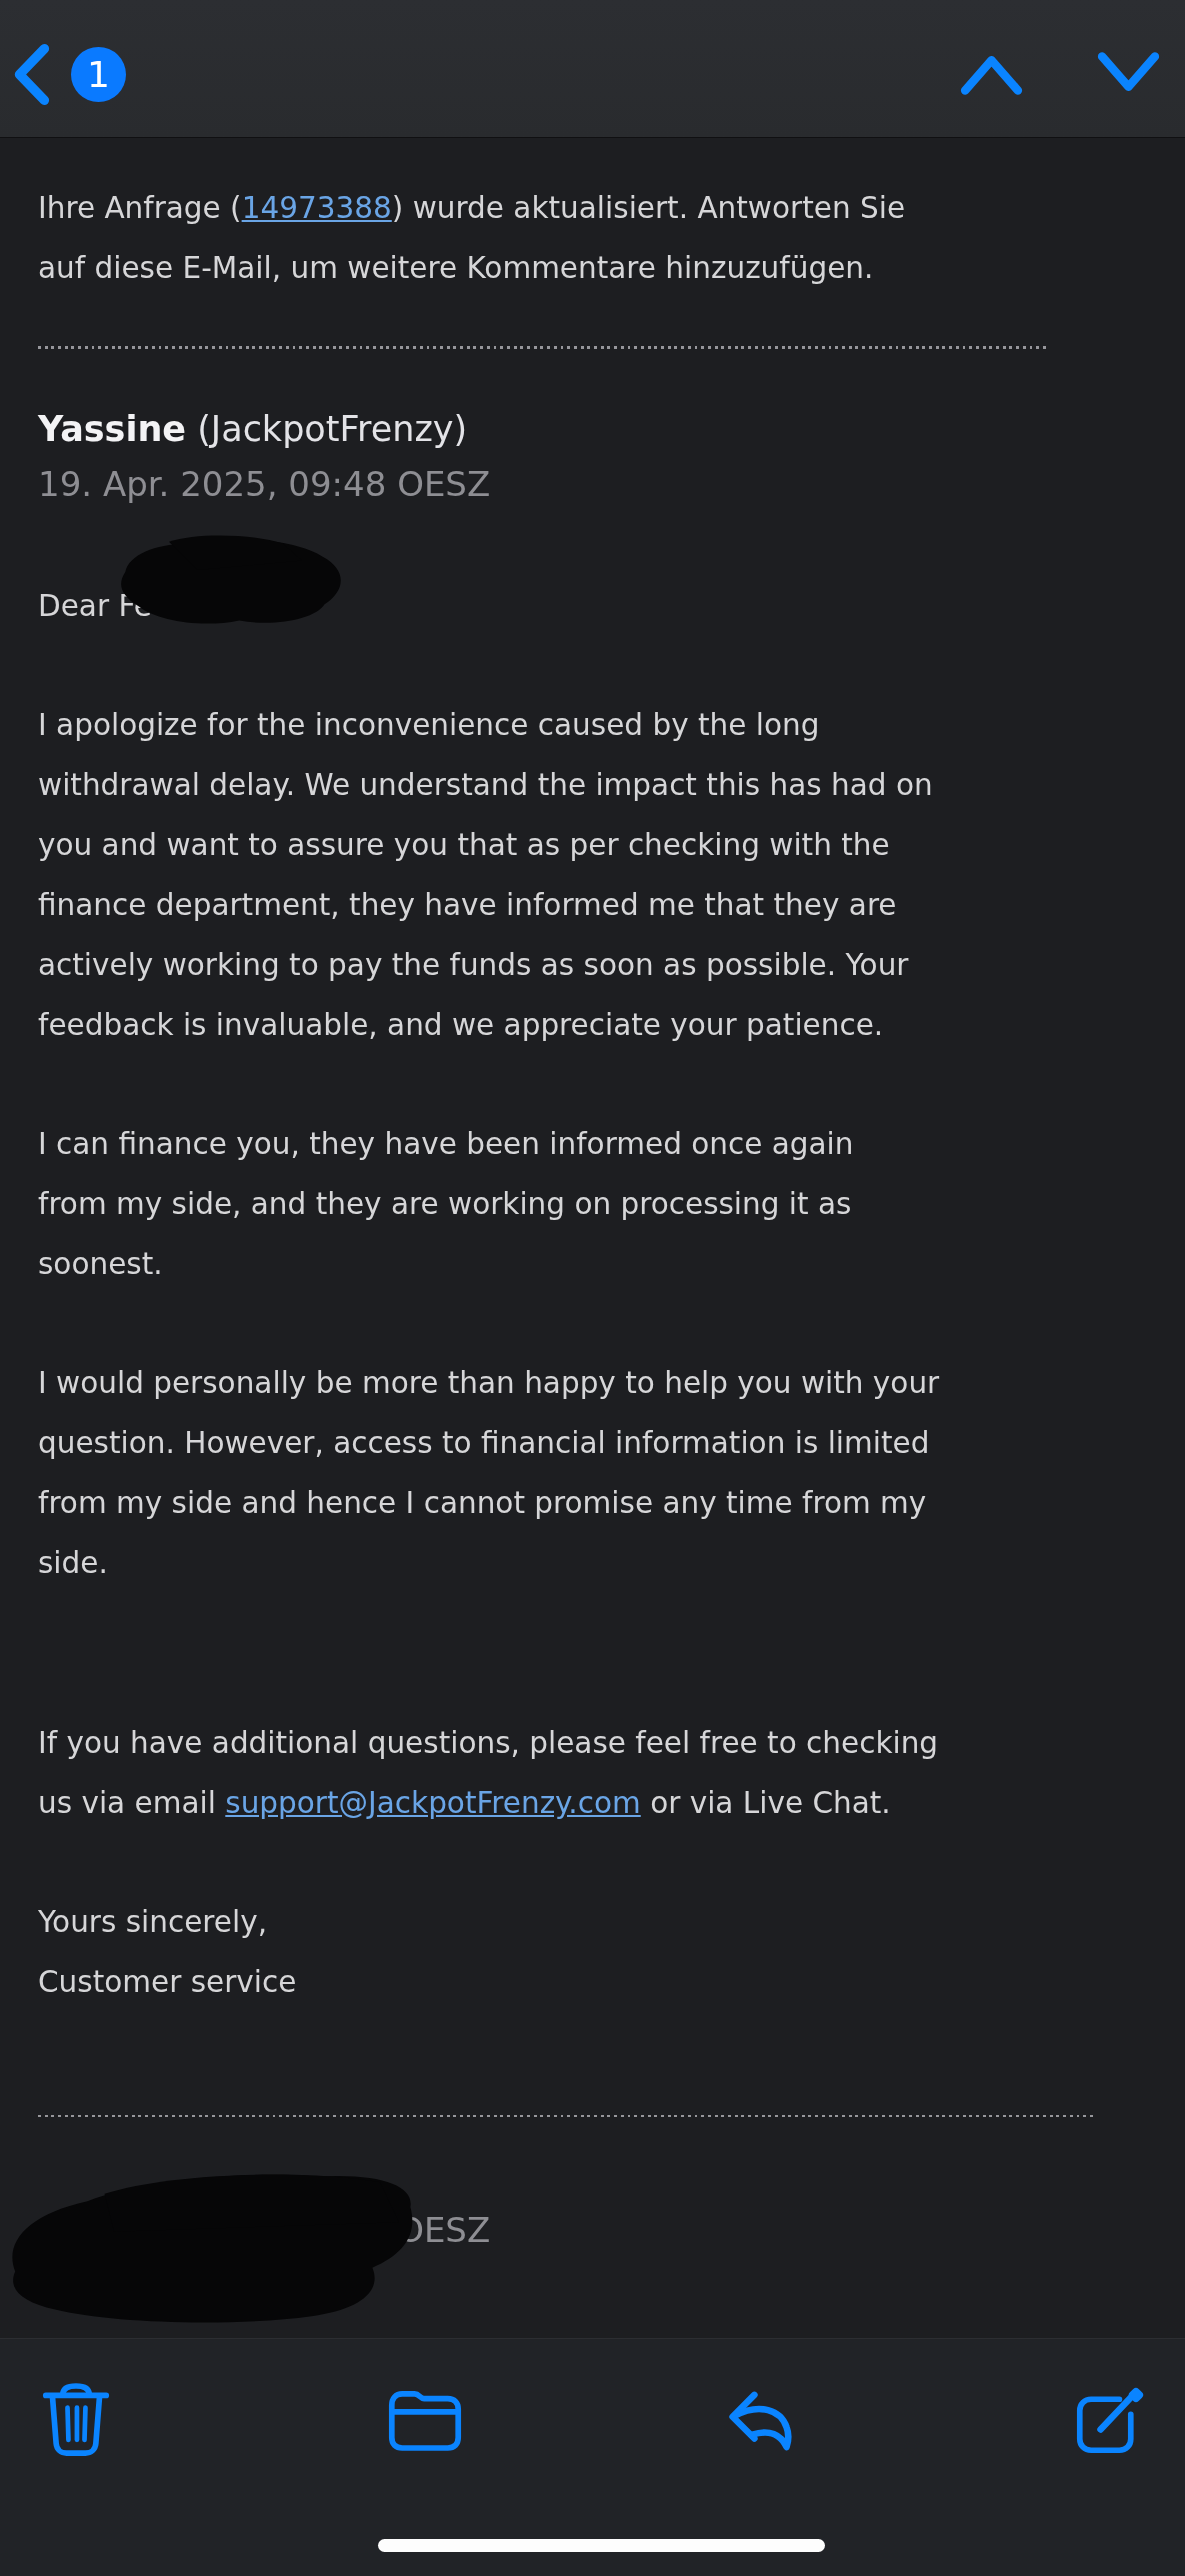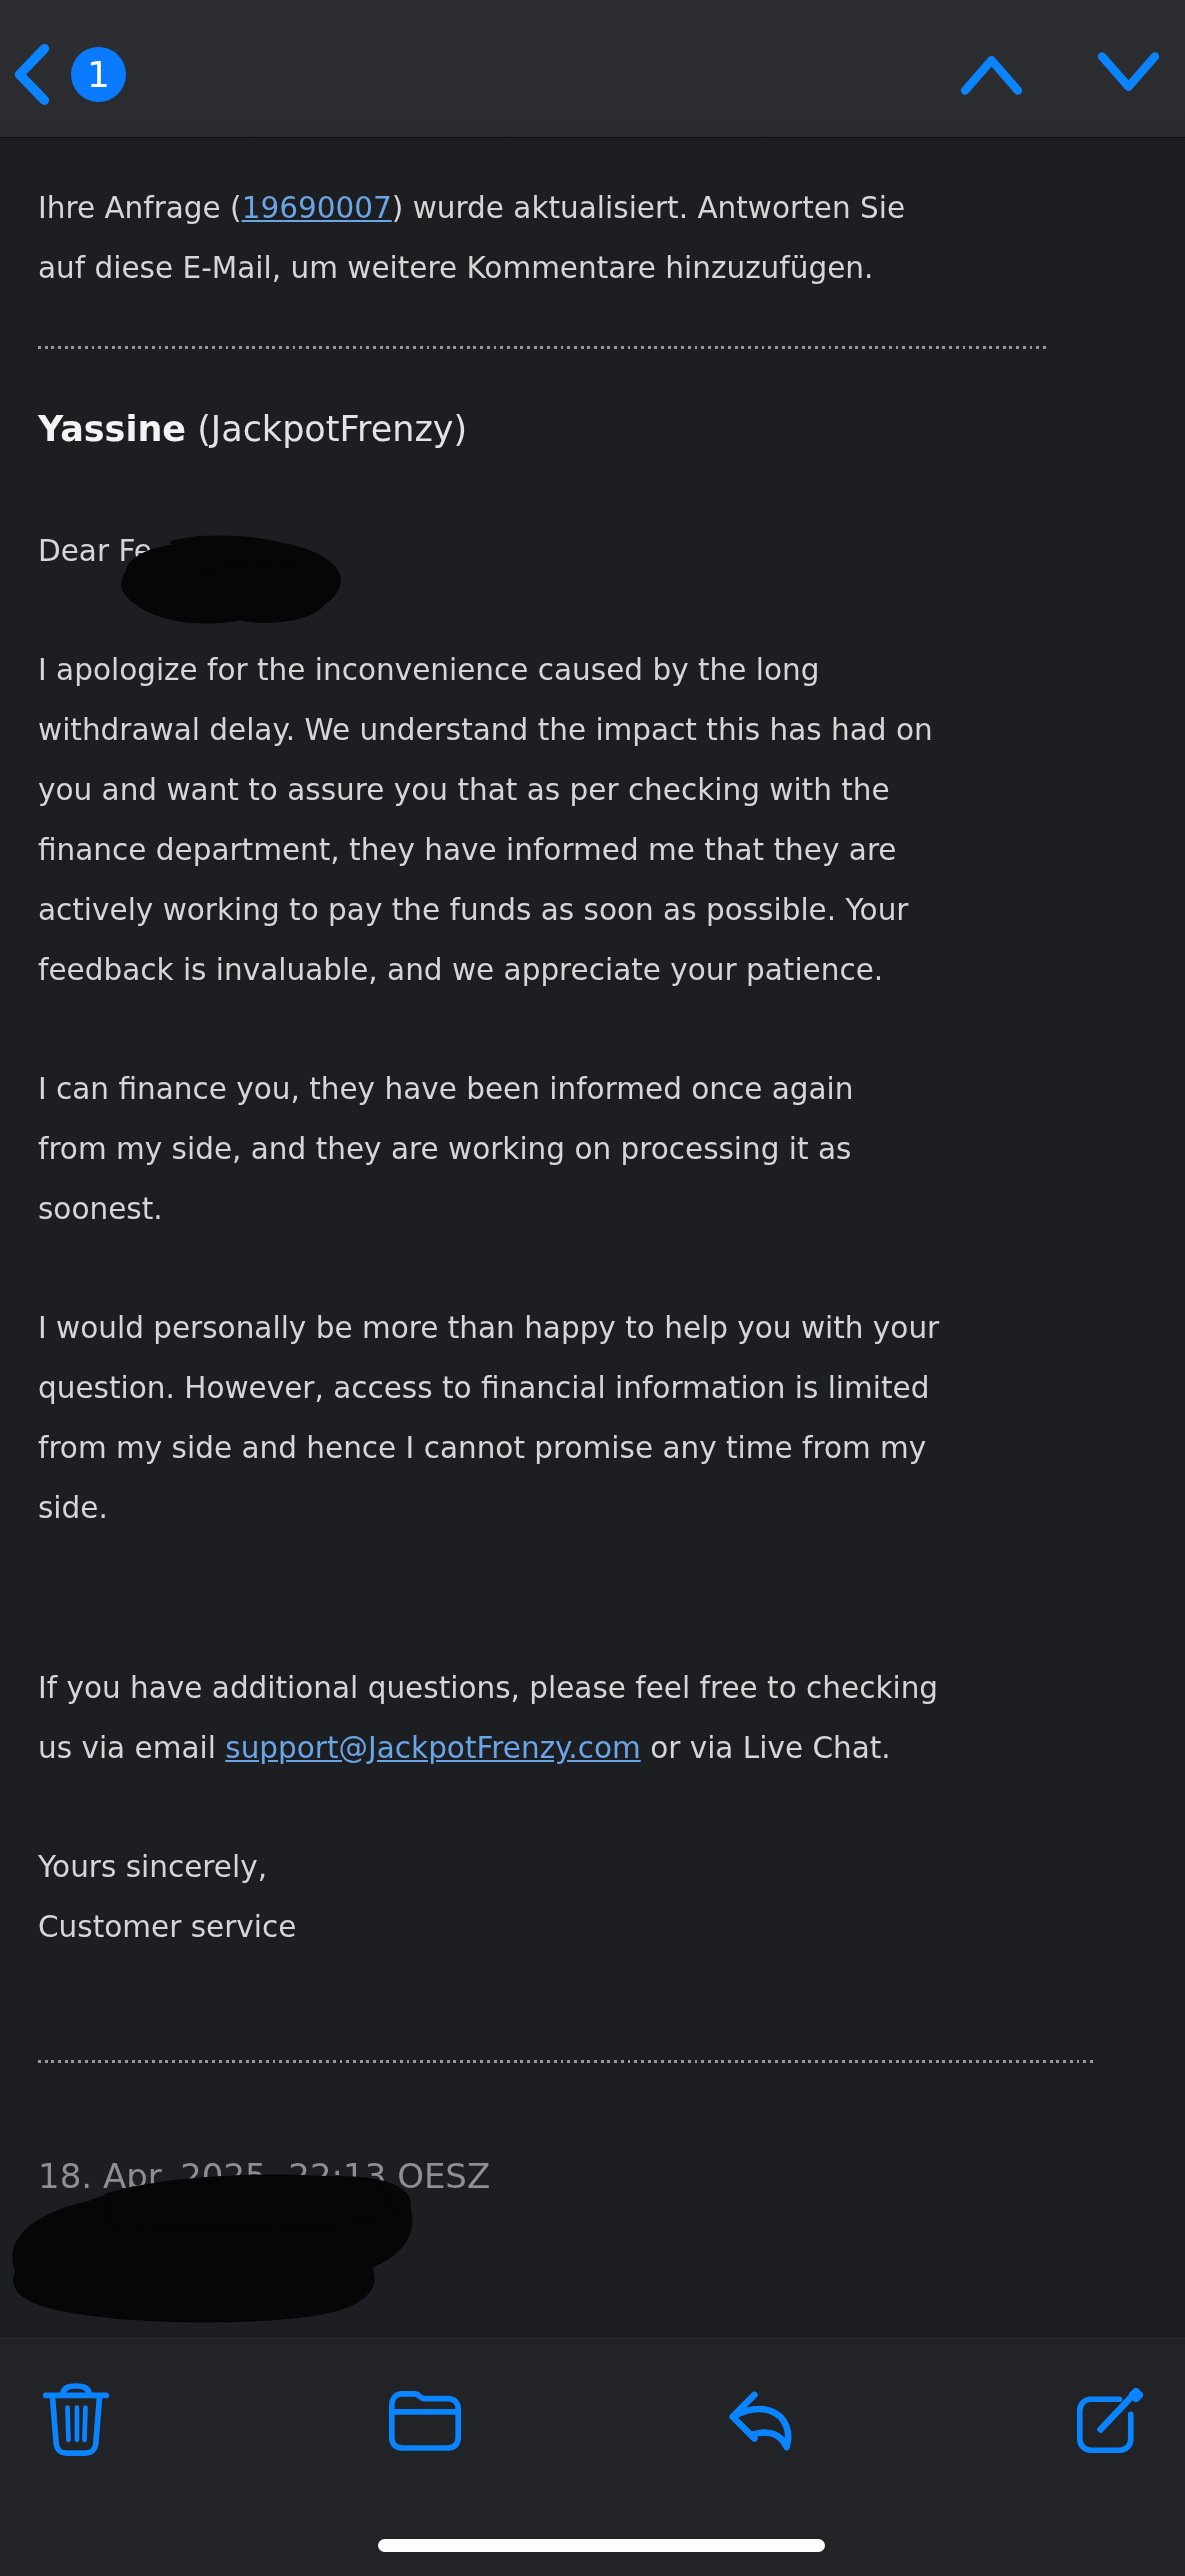--- a/index.html
+++ b/index.html
@@ -102,26 +102,27 @@
       <span>
         <svg width="67" height="49" viewBox="0 0 70 52">
           <polyline points="7,8 35,40 63,8" fill="none" stroke="#0a84ff" stroke-width="9" stroke-linecap="round" stroke-linejoin="round"></polyline>
         </svg>
       </span>
     </div>
   </div>
 
   <div class="content">
 
-    <div class="intro-line"><span>Ihre Anfrage (</span><a class="lnk">19690007</a><span>) wurde aktualisiert. Antworten Sie</span></div>
+    <div class="intro-line"><span>Ihre Anfrage (</span><a class="lnk">14973388</a><span>) wurde aktualisiert. Antworten Sie</span></div>
     <div class="intro-line">auf diese E-Mail, um weitere Kommentare hinzuzufügen.</div>
 
     <hr class="dotted div1">
 
     <div class="sender"><span class="name">Yassine</span><span> (JackpotFrenzy)</span></div>
+    <div class="msg-date">19. Apr. 2025, 09:48 OESZ</div>
 
     <p class="body-text dear">Dear Fe</p>
 
 
     <p class="body-text p-gap">I apologize for the inconvenience caused by the long
 withdrawal delay. We understand the impact this has had on
 you and want to assure you that as per checking with the
 finance department, they have informed me that they are
 actively working to pay the funds as soon as possible. Your
 feedback is invaluable, and we appreciate your patience.</p>

